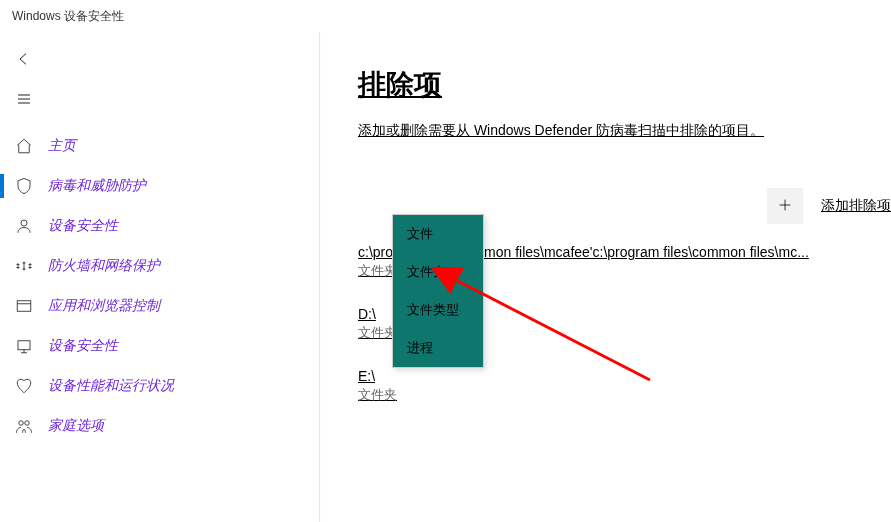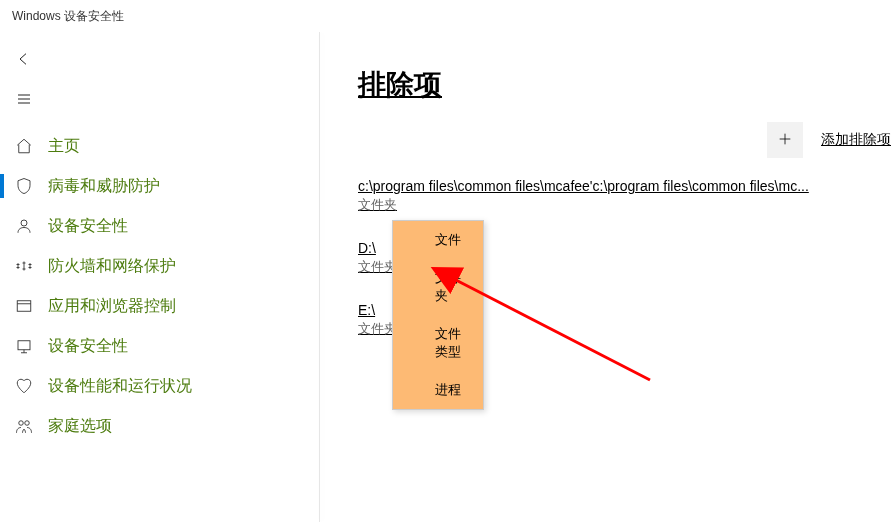--- a/index.html
+++ b/index.html
@@ -70,21 +70,21 @@
   }
   .nav-icon {
     width: 20px;
     height: 20px;
     display: flex;
     align-items: center;
     justify-content: center;
     margin-right: 14px;
   }
   .nav-icon svg { width: 18px; height: 18px; stroke: #333; fill: none; stroke-width: 1.2; }
-  .nav-label { font-size: 16px; color: #4d7c0f; }
+  .nav-label { font-size: 14px; color: #6d28d9; font-style: italic; }
   .main {
     flex: 1;
     padding: 34px 0 0 38px;
     position: relative;
     text-decoration: underline;
   }
   .page-title { font-size: 28px; font-weight: 600; margin-bottom: 18px; }
   .page-desc { font-size: 14px; color: #000; margin-bottom: 48px; }
   .add-row {
     display: flex;
@@ -103,27 +103,26 @@
     justify-content: center;
   }
   .plus-box svg { width: 16px; height: 16px; stroke: #000; stroke-width: 1.2; }
   .add-label { font-size: 14px; }
   .entries .entry { margin-bottom: 26px; cursor: pointer; }
   .entry-path { font-size: 14px; color: #000; }
   .entry-type { font-size: 13px; color: #666; margin-top: 2px; }
   .popup {
     position: absolute;
     left: 392px;
-    top: 220px;
+    top: 214px;
     width: 92px;
-    background: #fdba74;
+    background: #0f766e;
     border: 1px solid #ccc;
     box-shadow: 2px 2px 6px rgba(0,0,0,0.15);
     z-index: 10;
-    padding-left: 28px;
   }
   .popup-item {
     padding: 10px 14px;
     font-size: 13px;
     cursor: pointer;
   }
   .arrow {
     position: absolute;
     left: 410px;
     top: 250px;
@@ -223,20 +222,21 @@
               <path d="M2 21 C2 16 5 14 8 14 M22 21 C22 16 19 14 16 14 M10 21 C10 18 12 16 12 16 C12 16 14 18 14 21"></path>
             </svg>
         </span>
         <span class="nav-label">家庭选项</span>
       </div>
     </div>
   </div>
 
   <div class="main">
     <h1 class="page-title">排除项</h1>
+    <p class="page-desc">添加或删除需要从 Windows Defender 防病毒扫描中排除的项目。</p>
 
     <div class="add-row">
       <div class="plus-box">
         <span>
           <svg viewBox="0 0 24 24">
               <path d="M12 4 V20 M4 12 H20"></path>
             </svg>
         </span>
       </div>
       <span class="add-label">添加排除项</span>

